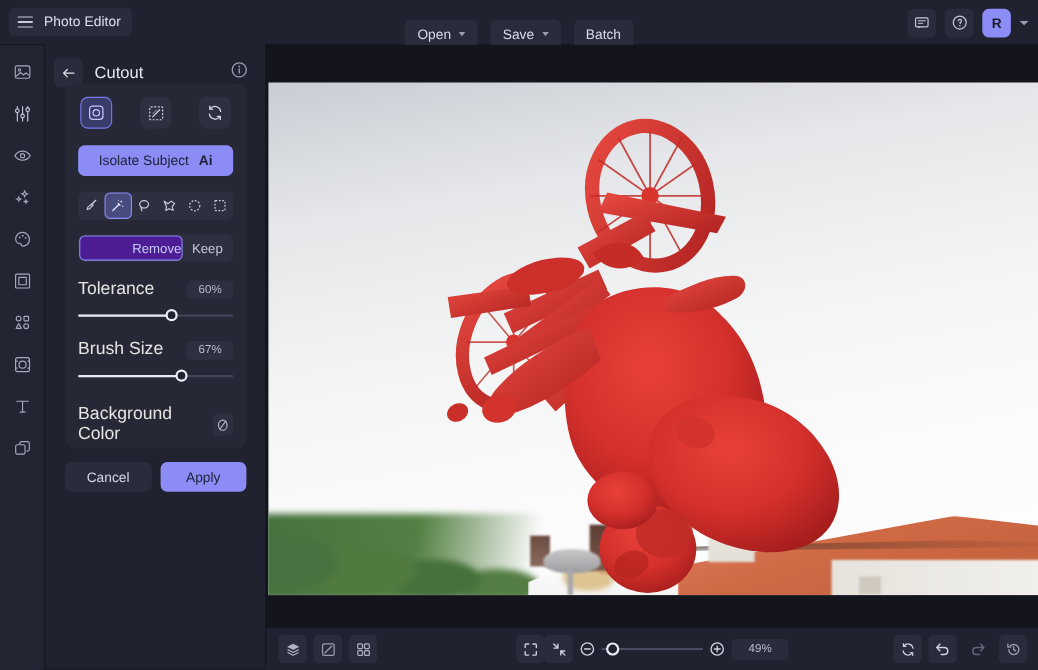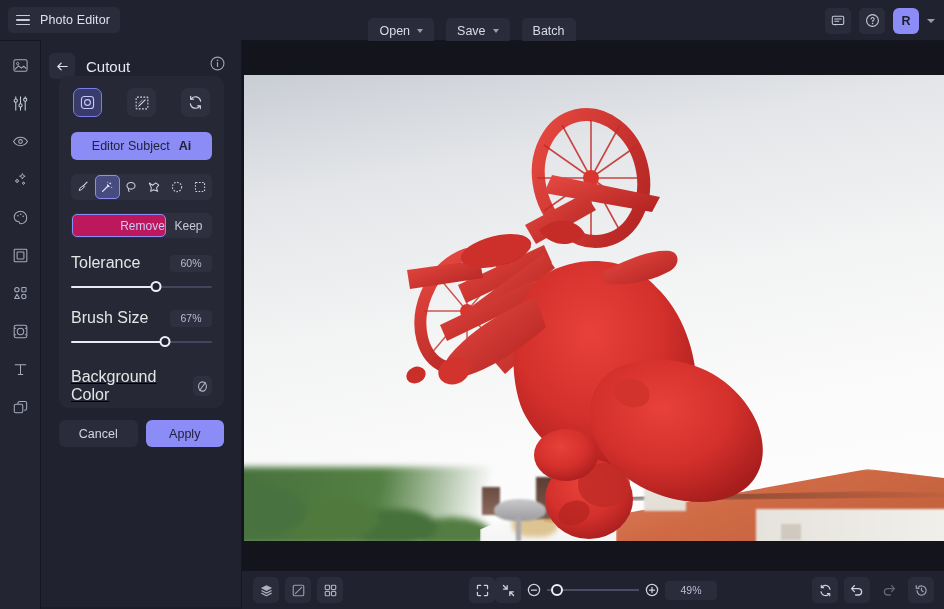--- a/index.html
+++ b/index.html
@@ -138,21 +138,21 @@
 
   .segment {
     margin-top: 13px; height: 25px; width: 100%;
     background: #2e3040; border-radius: 6px;
     display: flex; padding: 1px;
   }
   .seg {
     flex: 1; border-radius: 5px; font-size: 12px; color: #c7c9d8;
     display: flex; align-items: center; justify-content: center; cursor: pointer;
   }
-  .seg.active { background: #be185d; border: 1px solid #8b8cf5; color: #c9caf7; padding-left: 47px; }
+  .seg.active { background: #4c1d95; border: 1px solid #8b8cf5; color: #c9caf7; padding-left: 47px; }
 
   .field { margin-top: 16px; }
   .fieldrow { display: flex; align-items: center; justify-content: space-between; }
   .flabel { color: #e5e5e5; font-size: 16px; }
   .fval {
     min-width: 42px; height: 17px; border-radius: 4px; background: #2e3040;
     color: #b9bccd; font-size: 10.5px;
     display: flex; align-items: center; justify-content: center;
   }
   .slider {
@@ -166,21 +166,21 @@
     position: absolute; top: 5px; left: 0; height: 2px;
     background: #e9eaf3; border-radius: 2px;
   }
   .knob {
     position: absolute; top: 0; width: 11px; height: 11px;
     border-radius: 50%; background: #20222f; border: 2px solid #eceef7;
     transform: translateX(-50%); cursor: pointer;
   }
 
   .bgrow {
-    margin-top: 20px; display: flex; align-items: center; justify-content: space-between; text-decoration: underline;
+    margin-top: 20px; display: flex; align-items: center; justify-content: space-between;
   }
   .swatch {
     width: 20px; height: 20px; border-radius: 5px; background: #2e3040;
     display: flex; align-items: center; justify-content: center; cursor: pointer;
   }
 
   .actions {
     position: absolute; left: 18px; top: 381px; width: 165px;
     display: flex; gap: 8px;
   }
@@ -471,21 +471,21 @@
         <div class="mode">
           <svg width="17" height="17" viewBox="0 0 18 18" fill="none">
             <path d="M14.4 7.6A5.6 5.6 0 0 0 4.3 5.3" stroke="#d6d8e6" stroke-width="1.25" fill="none" stroke-linecap="round"></path>
             <path d="M3.6 10.4a5.6 5.6 0 0 0 10.1 2.3" stroke="#d6d8e6" stroke-width="1.25" fill="none" stroke-linecap="round"></path>
             <path d="M3.9 2.6v2.9h2.9M14.1 15.4v-2.9h-2.9" stroke="#d6d8e6" stroke-width="1.25" fill="none" stroke-linecap="round" stroke-linejoin="round"></path>
           </svg>
         </div>
       </div>
 
       <button class="isolate">
-        <span>Editor Subject</span>
+        <span>Isolate Subject</span>
         <span class="ai-mark">Ai</span>
       </button>
 
       <div class="tools">
         <div class="tool">
           <svg width="14" height="14" viewBox="0 0 16 16" fill="none">
             <path d="M12.6 2.4 8.1 7" stroke="#cfd2e0" stroke-width="1.3" stroke-linecap="round"></path>
             <path d="M8.6 6.2 9.9 7.5 6.2 11.2l-2.6.8.8-2.6z" stroke="#cfd2e0" stroke-width="1.1" fill="none" stroke-linejoin="round"></path>
           </svg>
         </div>

